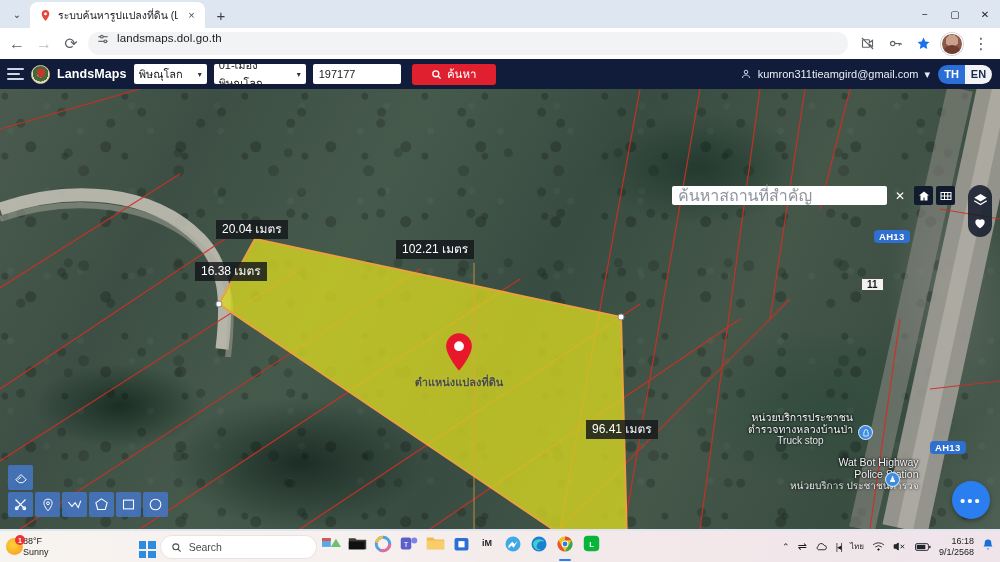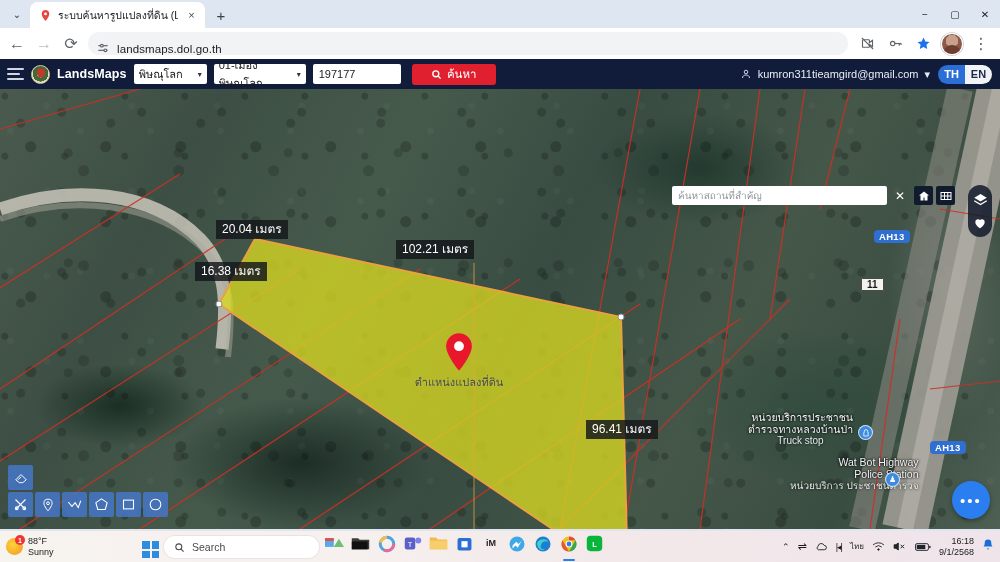--- a/index.html
+++ b/index.html
@@ -51,21 +51,21 @@
     height: 31px; background: #fff; display: flex; align-items: center;
     padding: 0 6px 0 4px; gap: 1px;
   }
   .tb-btn {
     width: 26px; height: 26px; border-radius: 50%; display: flex;
     align-items: center; justify-content: center; color: #5f6368; flex: 0 0 26px;
   }
   .tb-btn.disabled { color: #bdc1c6; }
   .omnibox {
     flex: 1; height: 23px; background: #f1f3f4; border-radius: 12px;
-    display: flex; align-items: flex-end; padding: 0 8px; margin: 0 5px 0 3px; gap: 7px;
+    display: flex; align-items: flex-start; padding: 0 8px; margin: 0 5px 0 3px; gap: 7px;
   }
   .omni-icon { width: 14px; height: 14px; flex: 0 0 14px; color:#5f6368; }
   .omni-url { font-size: 11.5px; color: #202124; letter-spacing: .1px; }
   .tb-right { display: flex; align-items: center; gap: 2px; }
   .avatar-btn {
     width: 22px; height: 22px; border-radius: 50%;
     background: radial-gradient(circle at 50% 35%, #c9a08c 0 38%, #8d5a47 39% 100%);
     border: 1.5px solid #fff; box-shadow: 0 0 0 1px #d5d7da; margin: 0 3px;
     position: relative; overflow: hidden;
   }
@@ -175,21 +175,21 @@
     position: absolute; transform: translate(-50%, 0); color: #4a4a46;
     font-size: 11px; white-space: nowrap; text-shadow: 0 0 2px rgba(255,255,255,.25);
   }
 
   .map-search-wrap {
     position: absolute; left: 672px; top: 97px; display: flex; align-items: center;
   }
   .map-search {
     width: 215px; height: 19px; background: #fff; border-radius: 2px;
     display: flex; align-items: center; padding: 0 6px;
-    font-size: 10px; color: #8f949c;
+    font-size: 16px; color: #8f949c;
   }
   .map-search-clear {
     width: 22px; height: 19px; display: flex; align-items: center; justify-content: center;
     color: #fff; font-size: 12px; margin-left: 2px;
   }
   .sq-btn {
     width: 19px; height: 19px; background: #111b2e; border-radius: 2px;
     display: flex; align-items: center; justify-content: center; margin-left: 3px;
     color: #fff;
   }
@@ -239,21 +239,21 @@
     background: #3d8ce0; display: flex; align-items: center; justify-content: center;
     color: #fff; font-size: 8px; border: 1px solid rgba(255,255,255,.75);
   }
 
   
   .taskbar {
     position: absolute; left: 0; bottom: 0; width: 1000px; height: 31px;
     background: linear-gradient(90deg, #f7f3ef 0%, #f6f0ee 35%, #f3e9ea 60%, #f1e6e9 80%, #eee4ea 100%);
     display: flex; align-items: center; padding: 0 6px;
   }
-  .weather { display: flex; align-items: center; gap: 5px; }
+  .weather { display: flex; align-items: center; }
   .weather-icon {
     width: 17px; height: 17px; border-radius: 50%;
     background: radial-gradient(circle at 40% 40%, #ffd23a, #f4941e);
     position: relative;
   }
   .weather-badge {
     position: absolute; right: -2px; top: -3px; width: 10px; height: 10px;
     background: #e33; color: #fff; font-size: 7px; border-radius: 50%;
     display: flex; align-items: center; justify-content: center; font-weight: 700;
   }
@@ -428,21 +428,21 @@
       <div class="dim-label" style="left:216px;top:131px;">20.04 เมตร</div>
       <div class="dim-label" style="left:195px;top:173px;">16.38 เมตร</div>
       <div class="dim-label" style="left:396px;top:151px;">102.21 เมตร</div>
       <div class="dim-label" style="left:586px;top:331px;">96.41 เมตร</div>
       
 
       <svg class="parcel-pin" style="left:459px;top:282px;" width="28" height="38" viewBox="0 0 24 32">
         <path d="M12 0C5.9 0 1 4.9 1 11c0 8 11 21 11 21s11-13 11-21C23 4.9 18.1 0 12 0z" fill="#e8172b"></path>
         <circle cx="12" cy="11" r="4.2" fill="#fff"></circle>
       </svg>
-      <div class="pin-label" style="left:459px;top:284px;">ตำแหน่งแปลงที่ดิน</div>
+      <div class="pin-label" style="left:459px;top:284px;font-weight:bold;">ตำแหน่งแปลงที่ดิน</div>
     </div>
 
     <div class="shield-ah" style="left:874px;top:141px;">AH13</div>
     <div class="shield-num" style="left:861px;top:189px;">11</div>
     <div class="shield-ah" style="left:930px;top:352px;">AH13</div>
 
     <div class="poi" style="left:748px;top:322px;">
       <div class="poi-text">หน่วยบริการประชาชน</div>
       <div class="poi-text">ตำรวจทางหลวงบ้านป่า</div>
       <div class="poi-sub">Truck stop</div>

